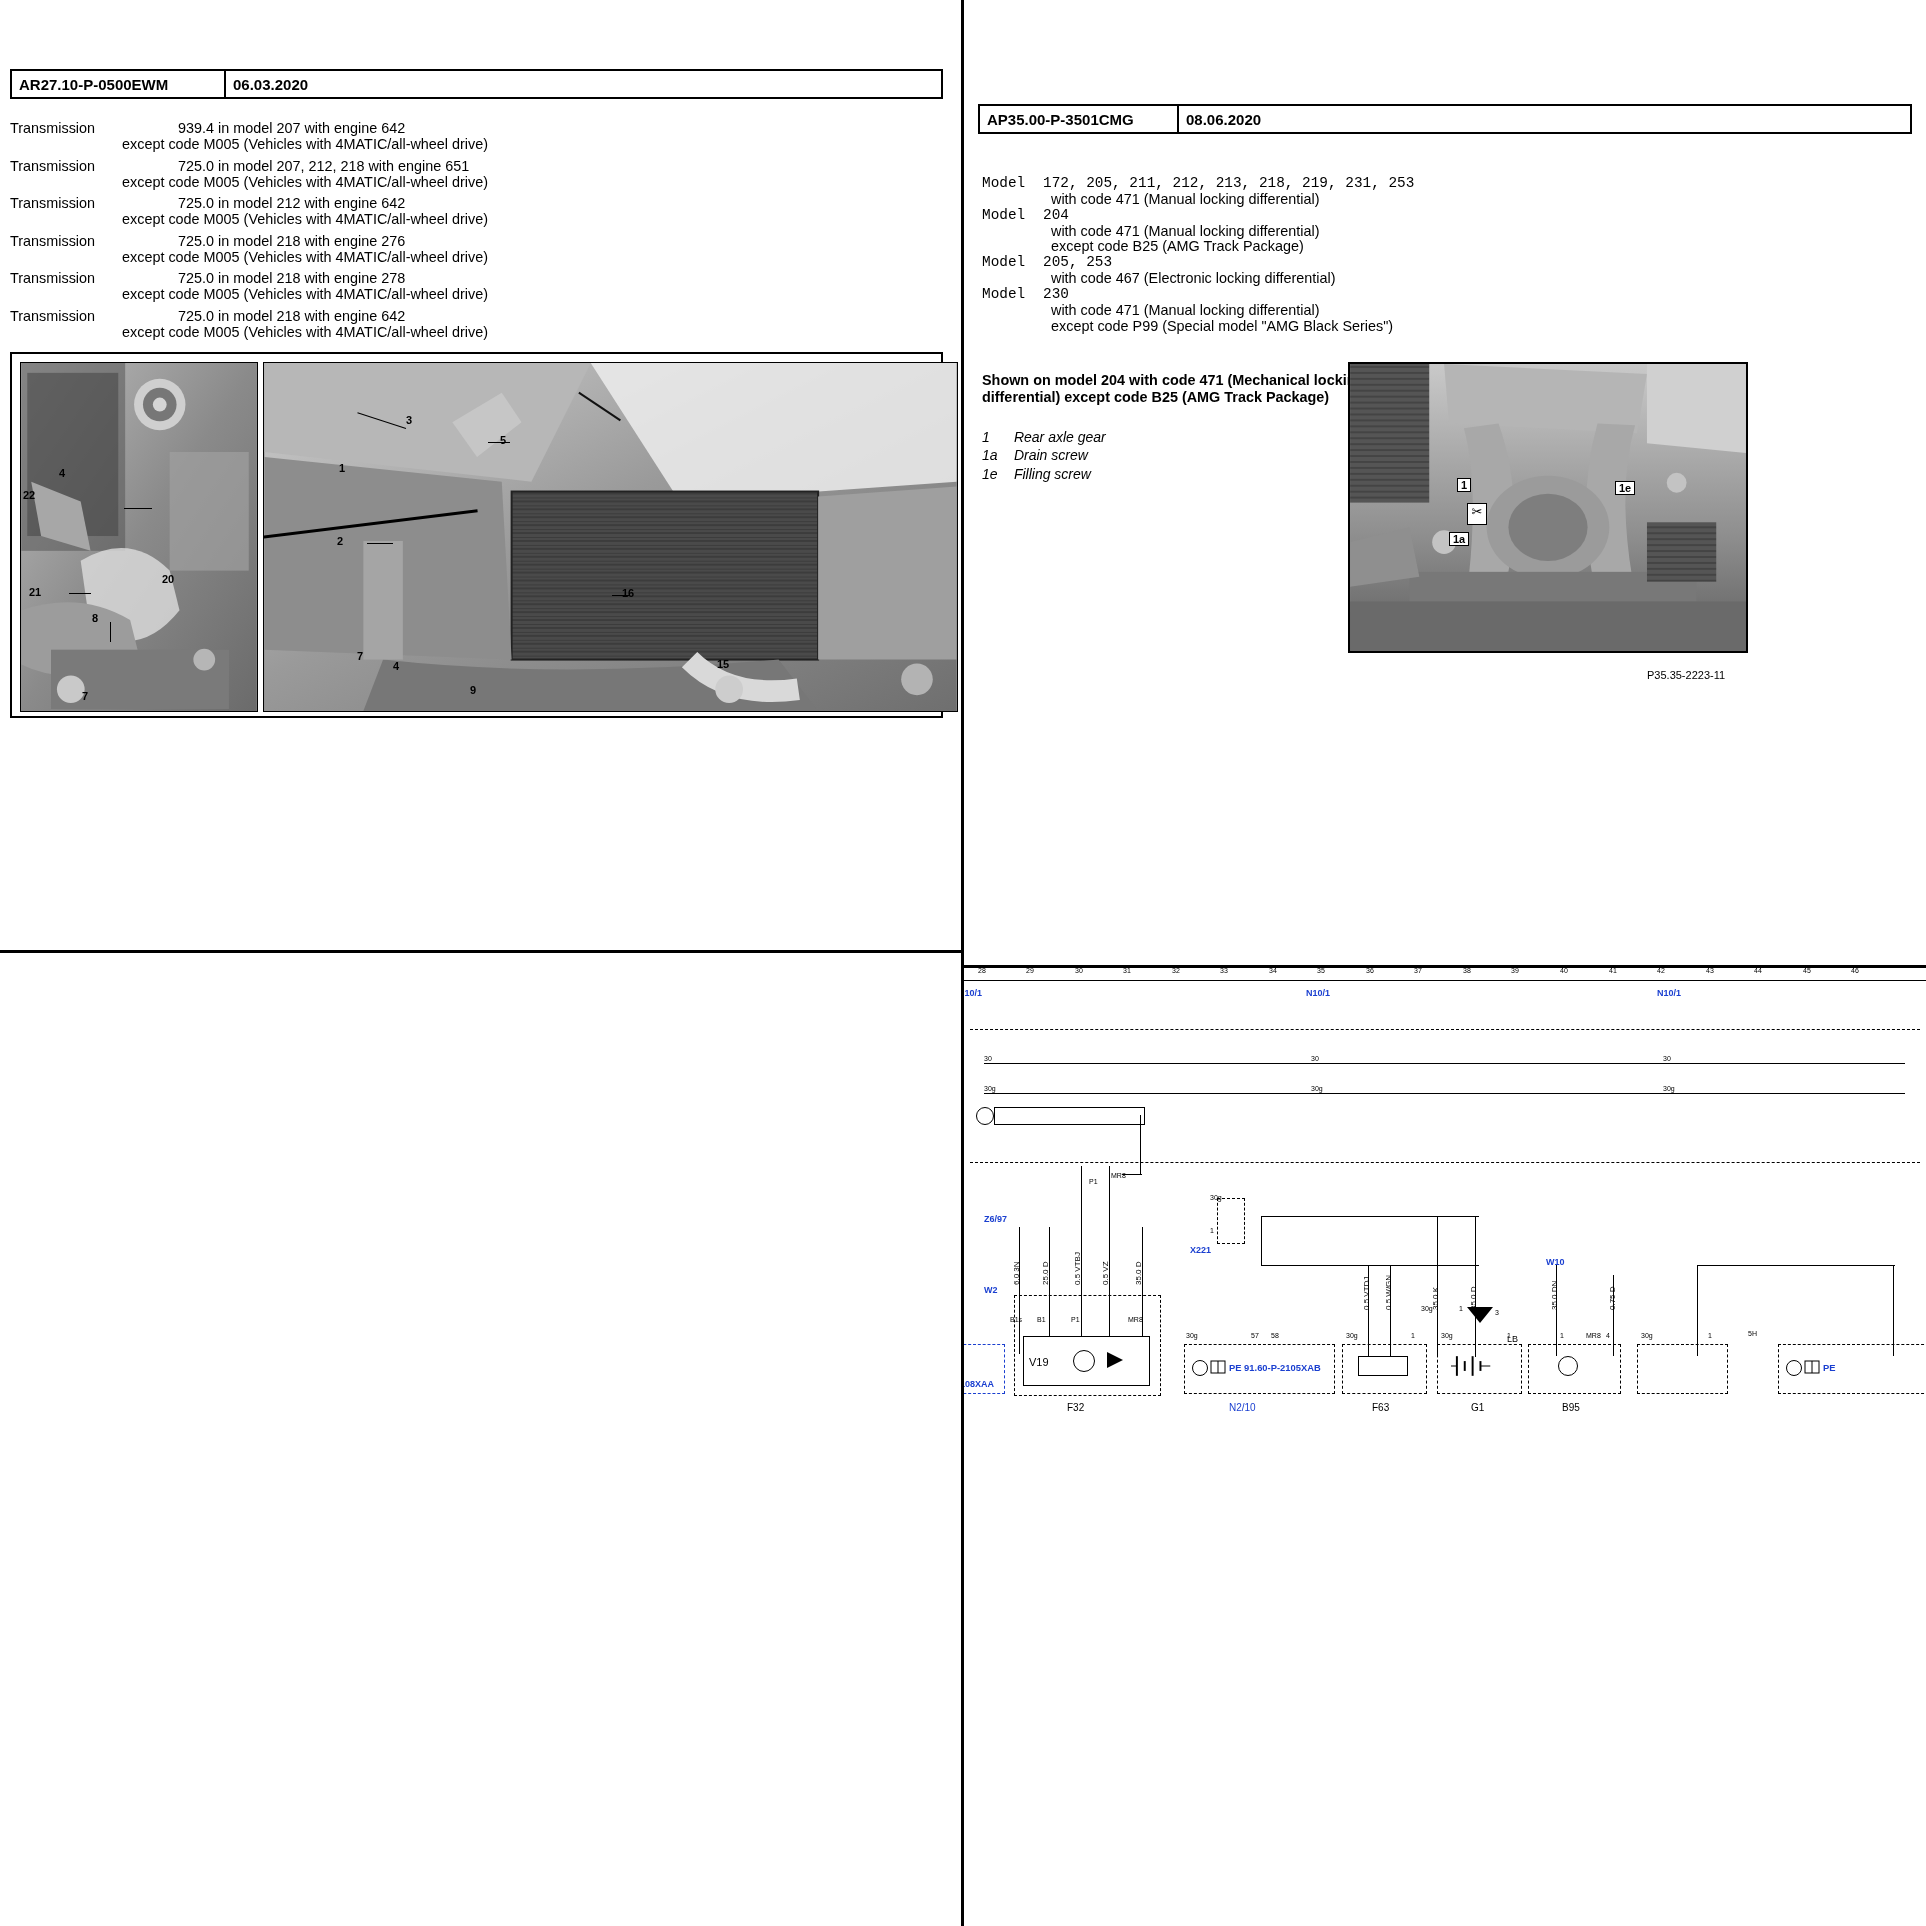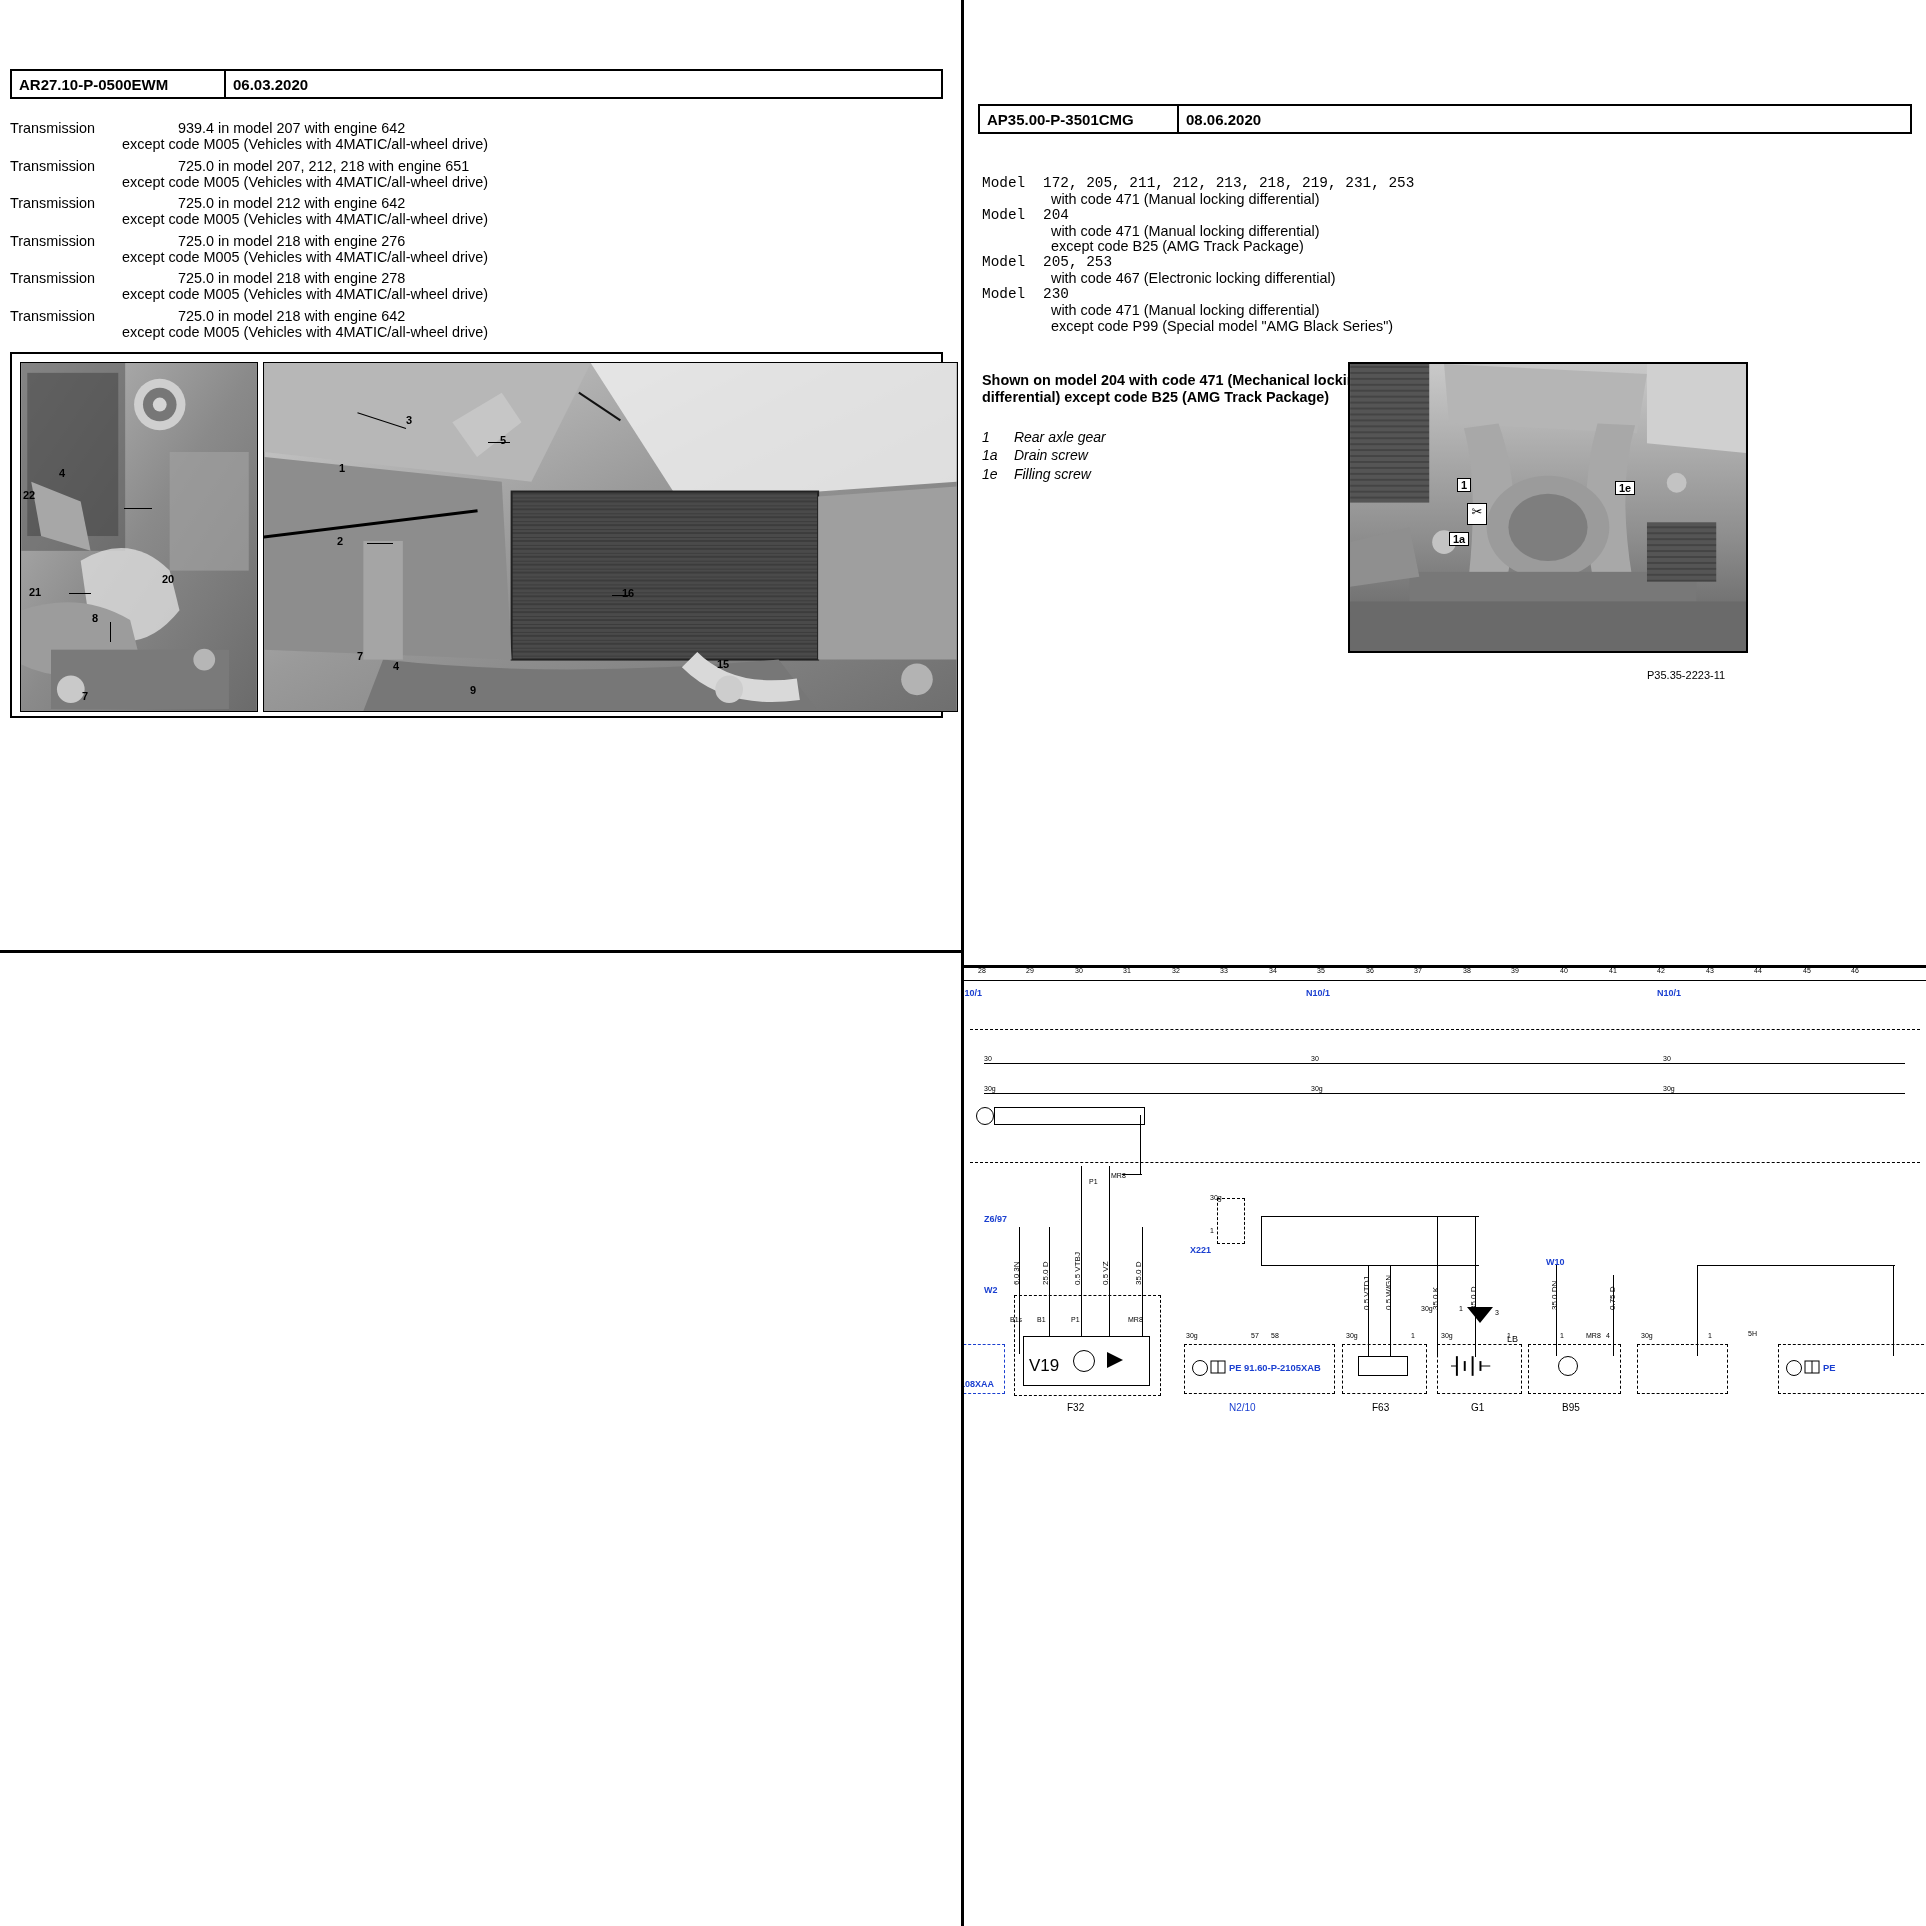--- a/index.html
+++ b/index.html
@@ -389,21 +389,21 @@
   <div class="hwire" style="left:733px;top:297px;width:198px;"></div>
   <div class="vwire" style="left:733px;top:297px;height:91px;"></div>
   <div class="vwire" style="left:929px;top:297px;height:91px;"></div>
 
   <div class="dashbox-blk" style="left:253px;top:230px;width:26px;height:44px;"></div>
   <span class="tiny" style="left:246px;top:226px;">30g</span>
   <span class="tiny" style="left:246px;top:259px;">1</span>
 
   <div class="dashbox-blk" style="left:50px;top:327px;width:145px;height:99px;"></div>
   <div class="solidbox" style="left:59px;top:368px;width:125px;height:48px;"></div>
-  <span class="tiny" style="left:65px;top:388px;font-size:17px;">V19</span>
+  <span class="tiny" style="left:65px;top:388px;font-size:11px;">V19</span>
   <div class="circ" style="left:109px;top:382px;width:20px;height:20px;"></div>
   <svg style="position:absolute;left:139px;top:380px;" width="24" height="24" viewBox="0 0 24 24">
       <polygon points="4,4 20,12 4,20" fill="#000"></polygon>
     </svg>
   <span class="tiny" style="left:46px;top:348px;">B1s</span>
   <span class="tiny" style="left:73px;top:348px;">B1</span>
   <span class="tiny" style="left:107px;top:348px;">P1</span>
   <span class="tiny" style="left:164px;top:348px;">MR8</span>
   <span class="comp-name" style="left:103px;top:434px;">F32</span>
 

